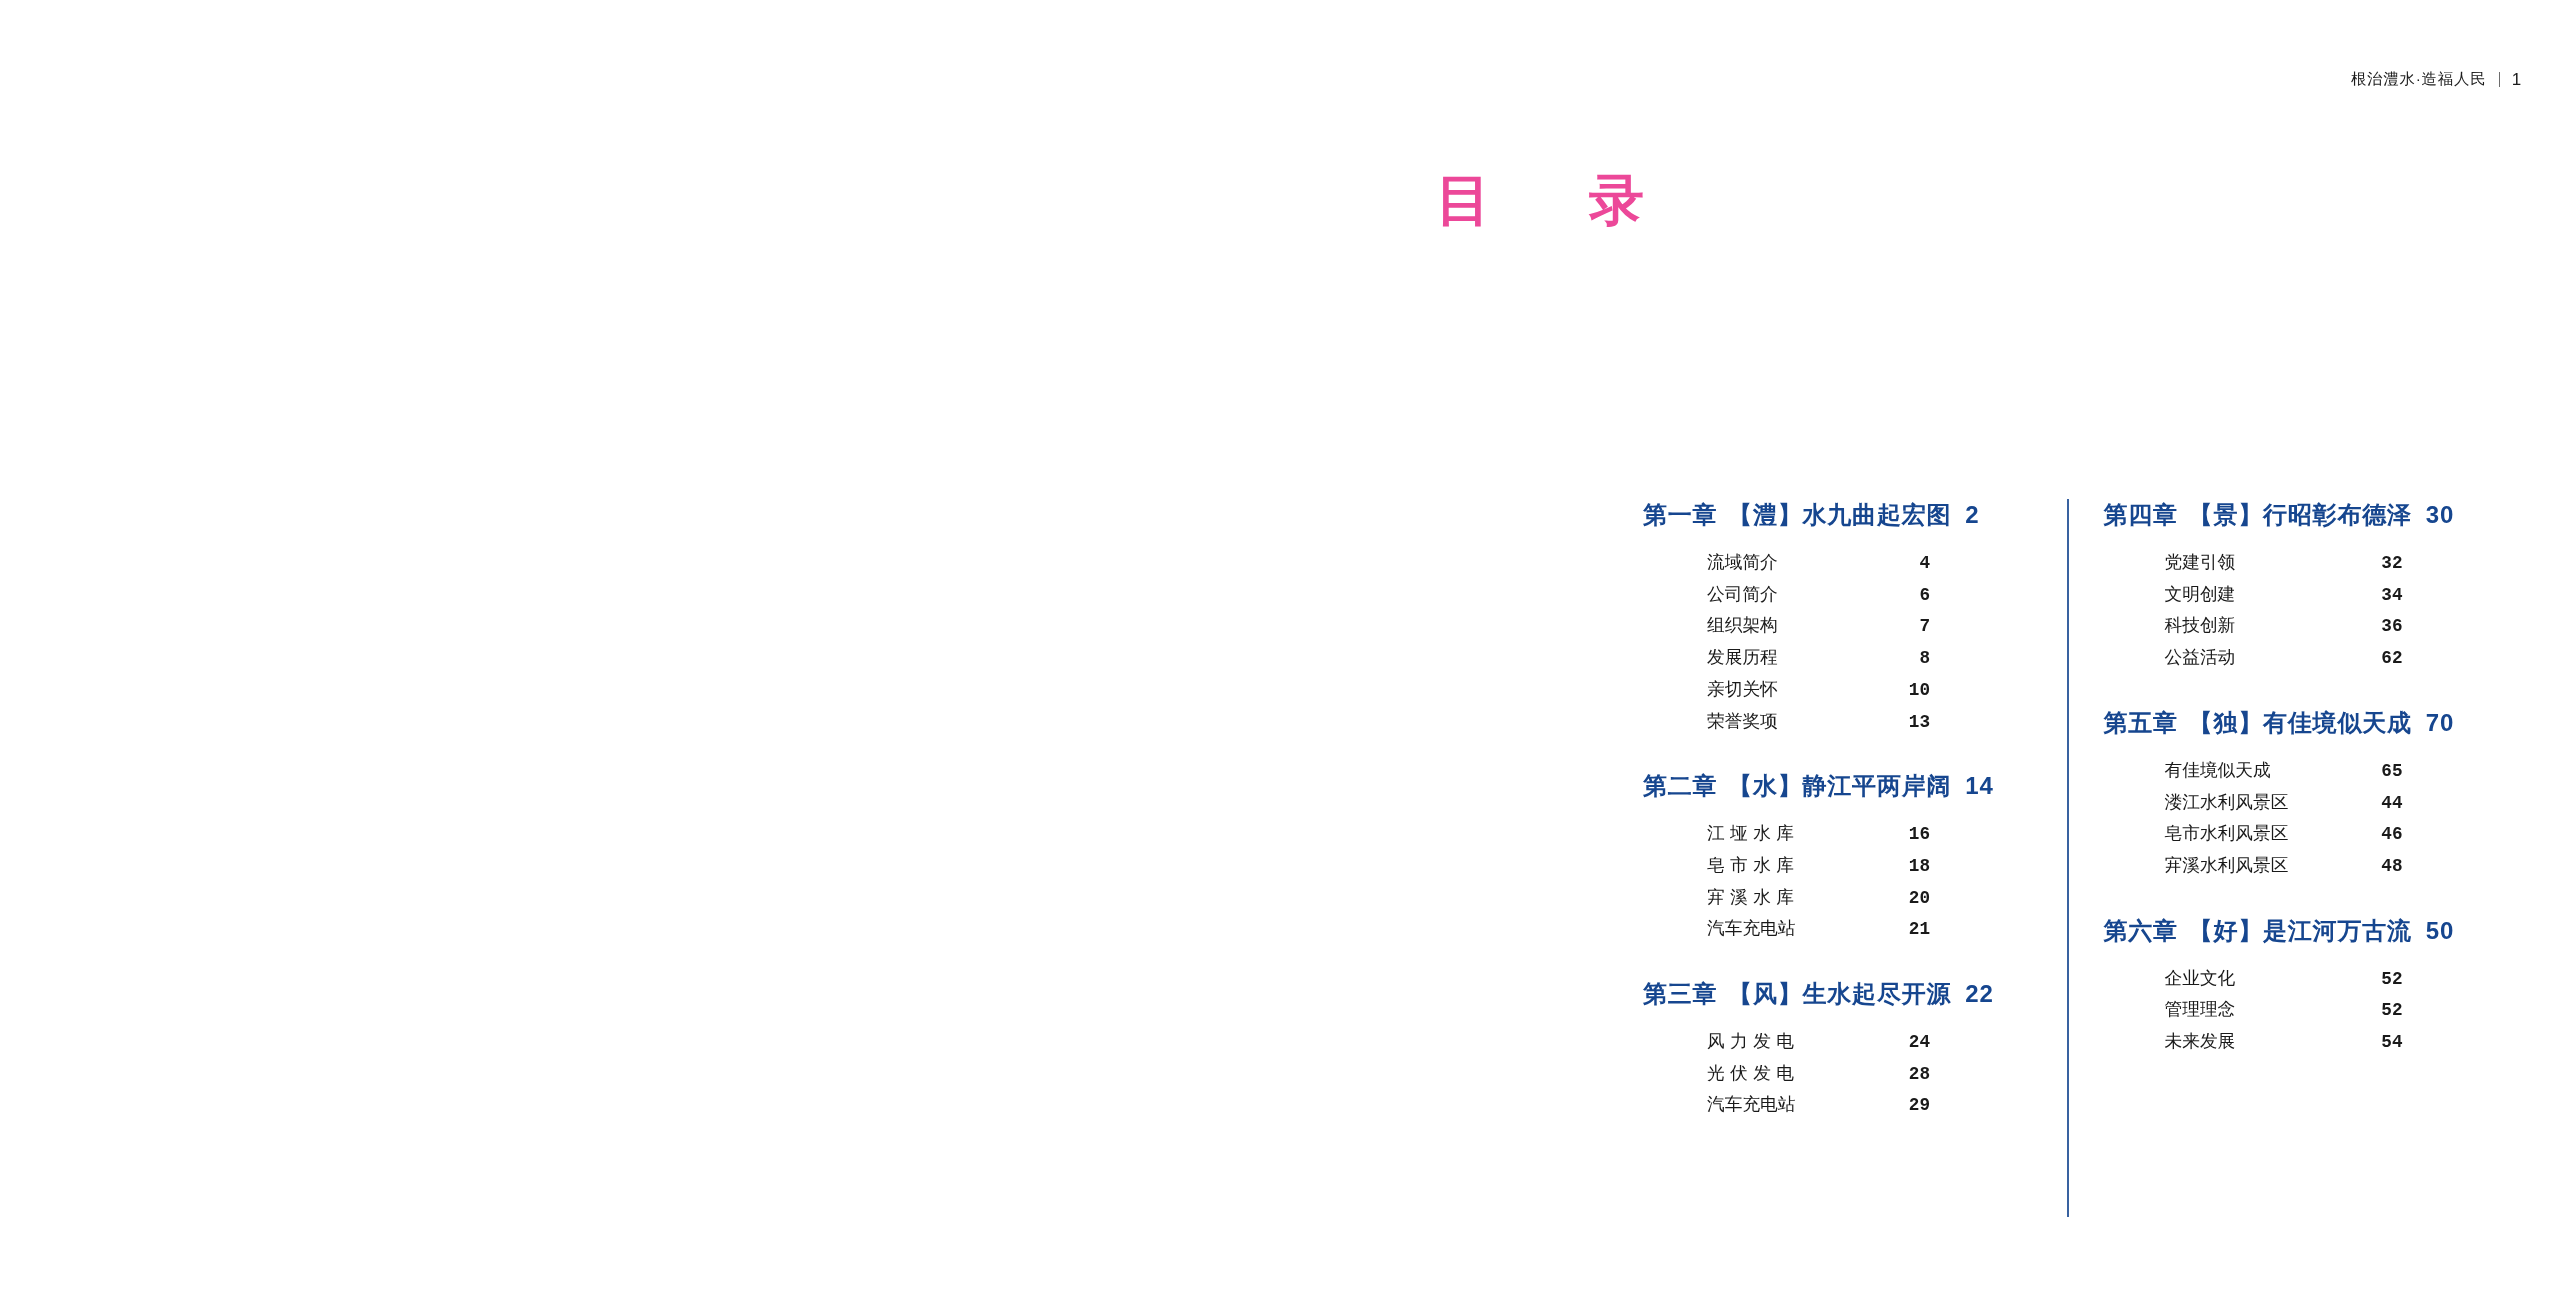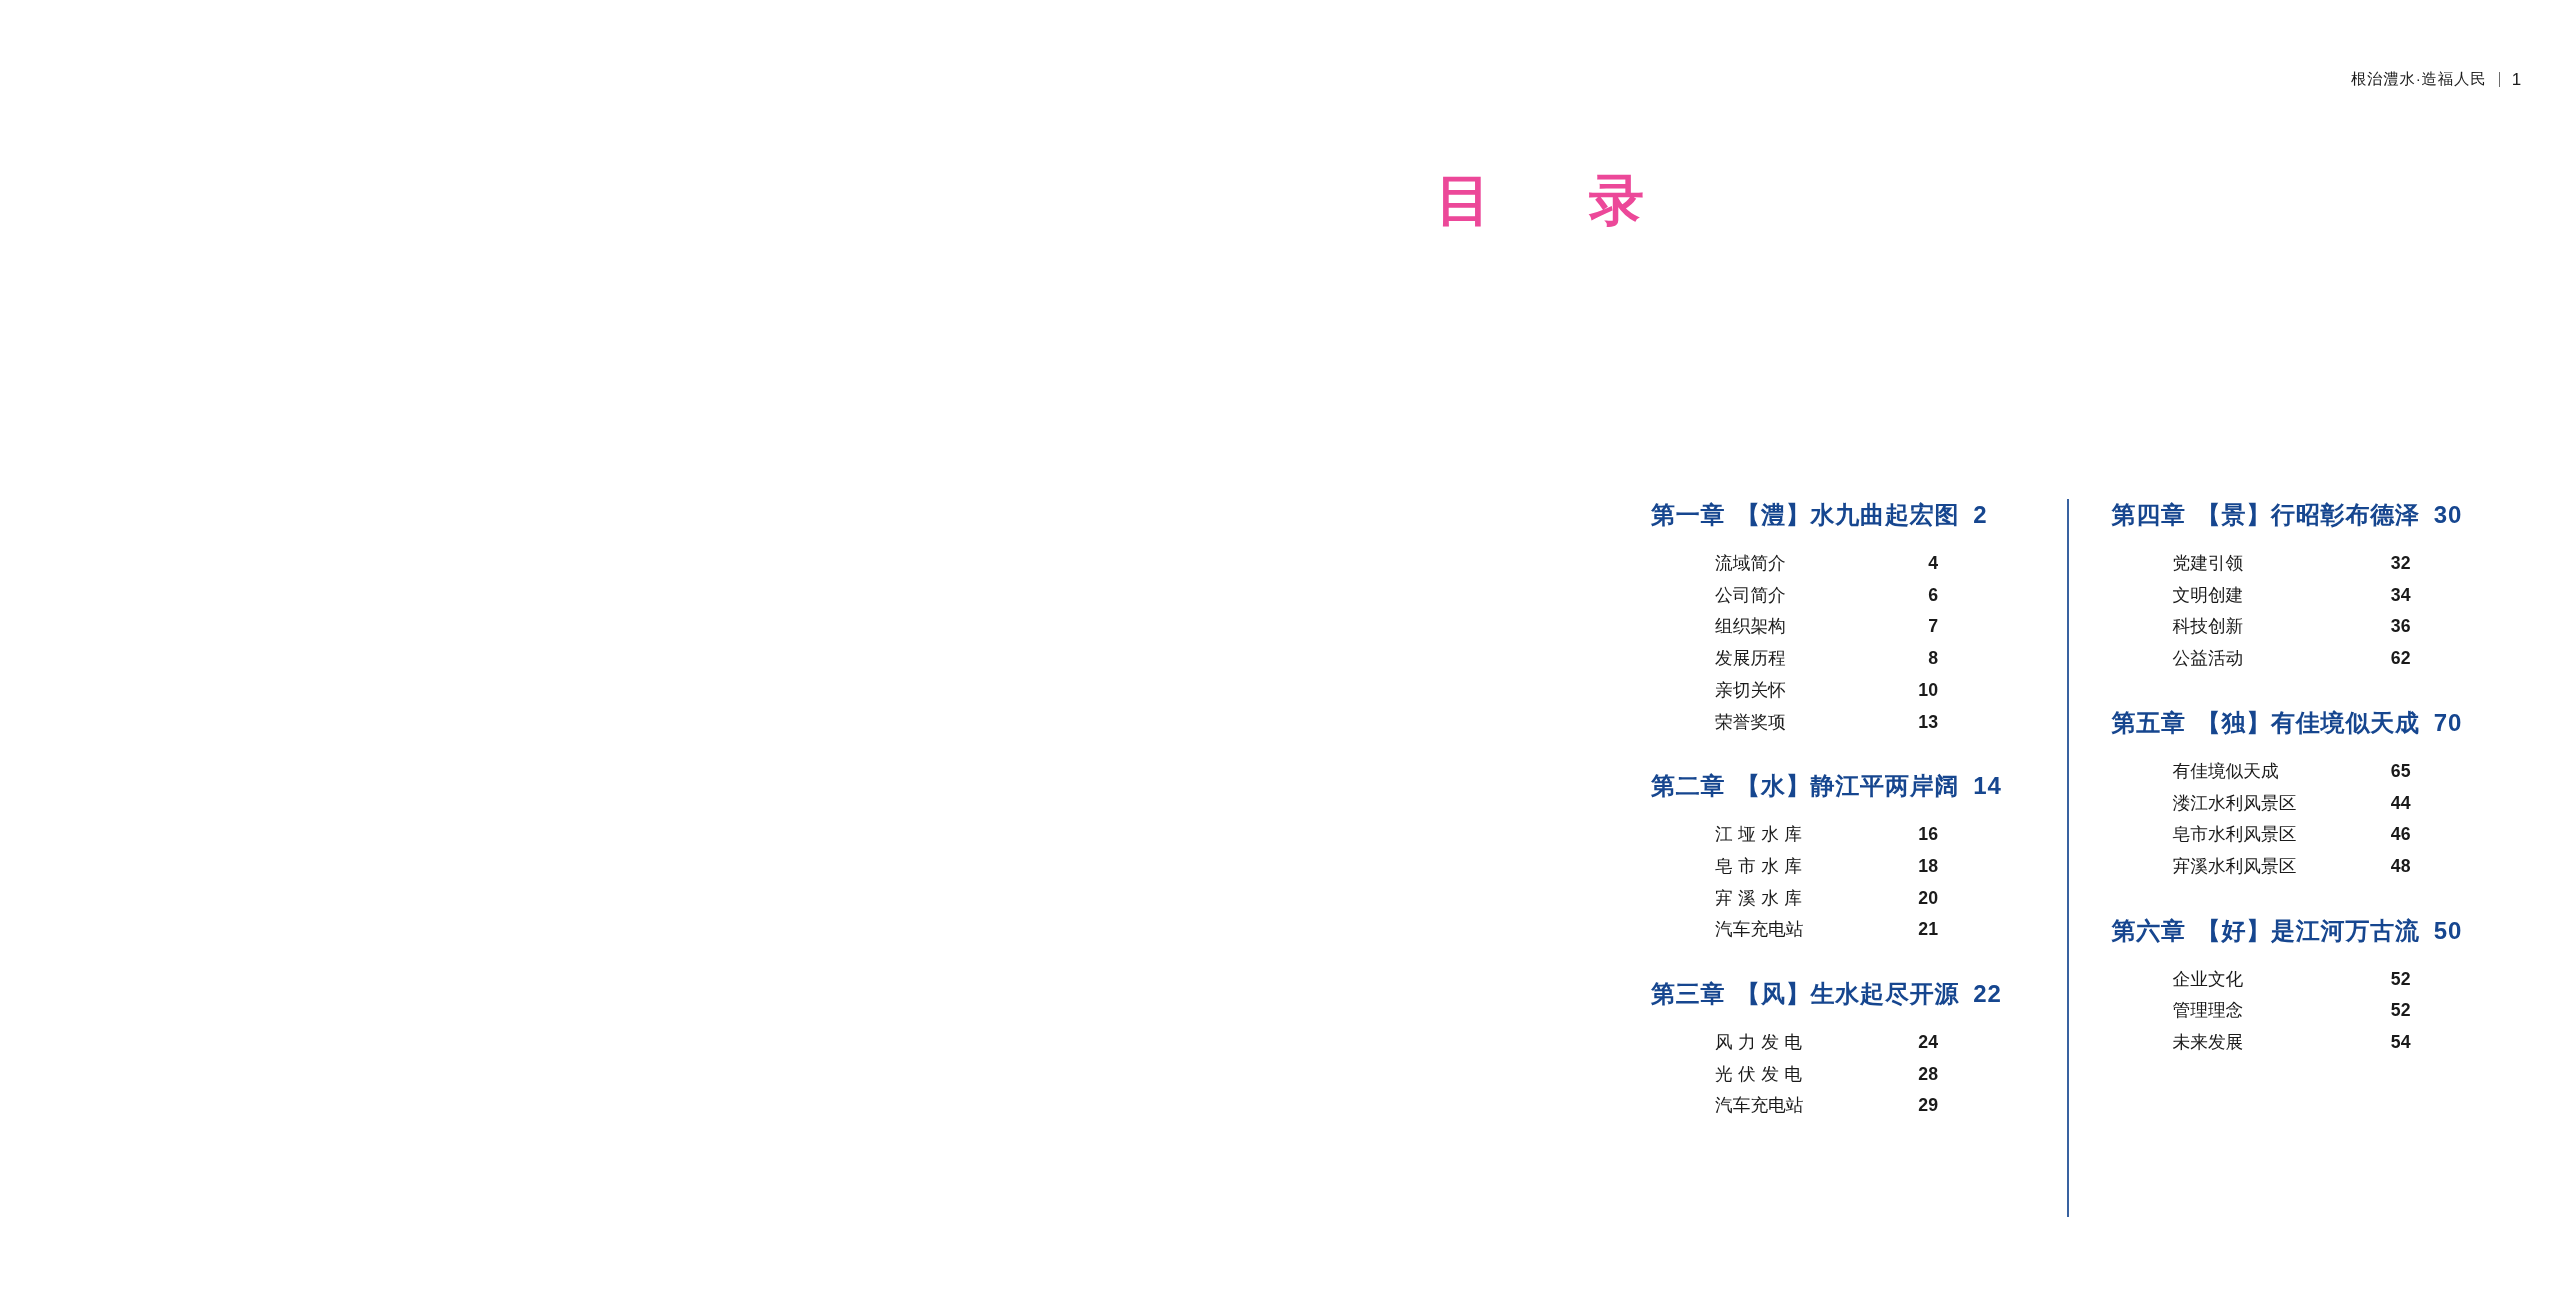--- a/index.html
+++ b/index.html
@@ -62,21 +62,20 @@
   }
 
   
   .columns {
     position: absolute;
     left: 1643px;
     top: 499px;
     width: 875px;
     display: flex;
     gap: 0;
-    margin-left: 8px;
   }
   .col {
     width: 415px;
     position: relative;
   }
   .col.right {
     padding-left: 46px;
   }
 
   
@@ -120,20 +119,21 @@
     margin-left: 64px;
   }
   .entry {
     display: flex;
     align-items: center;
     font-size: 17.7px;
     color: #1a1a1a;
     line-height: 1;
     padding: 7px 0;
     white-space: nowrap;
+    font-family: Liberation Mono, monospace;
   }
   .entry .e-label {
     width: 177px;
     letter-spacing: 0;
   }
   .entry .e-label.spaced {
     letter-spacing: 5.4px;
   }
   .entry .e-page {
     width: 46px;

